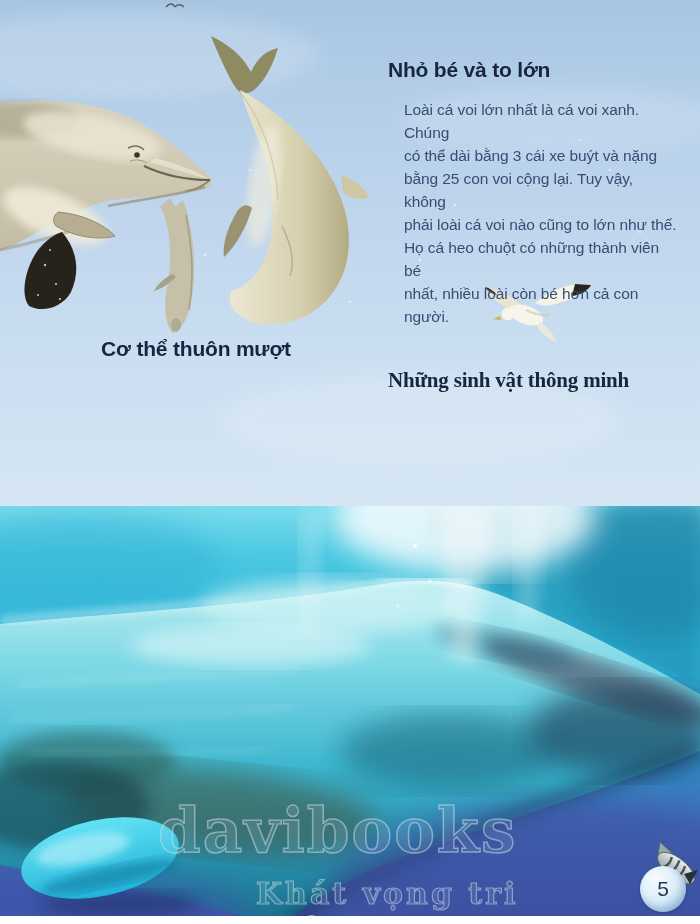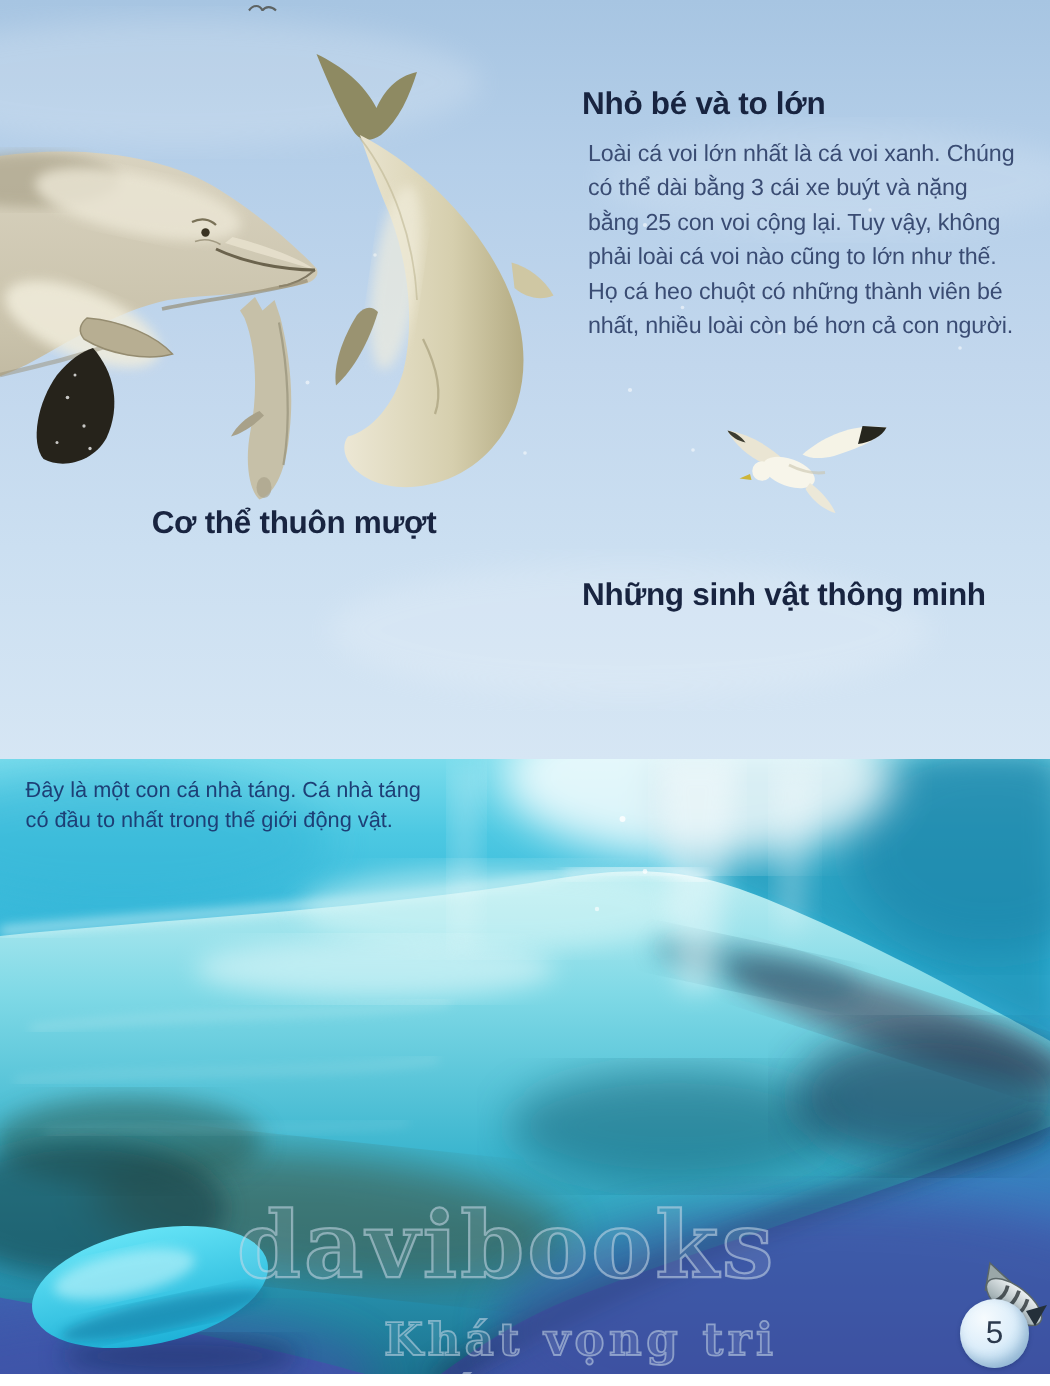--- a/index.html
+++ b/index.html
@@ -12,25 +12,25 @@
   .sky svg{position:absolute;left:0;top:0;}
 
   
   .water{position:absolute;left:0;top:506px;width:700px;height:418px;}
   .water svg{position:absolute;left:0;top:0;}
 
   
   .txt{position:absolute;z-index:4;}
   .txt h2{margin:0 0 9px 0;font-size:21px;line-height:25px;font-weight:bold;
           color:#182440;letter-spacing:-0.2px;}
-  .txt p{margin:4px;font-size:15.5px;line-height:23px;color:#3a4c73;
+  .txt p{margin:16px;font-size:15.5px;line-height:23px;color:#3a4c73;
          white-space:pre-line;letter-spacing:-0.1px;}
   .s1{left:388px;top:57px;width:306px;}
   .s2{left:17px;top:336px;width:358px;text-align:center;}
-  .s3{left:388px;top:384px;width:302px;}
+  .s3{left:388px;top:368px;width:302px;font-family:Liberation Serif, serif;}
 
   .caption{position:absolute;left:17px;top:518px;width:345px;z-index:4;
            font-size:14.5px;line-height:19.5px;color:#1d3f76;white-space:pre-line;}
 
   
   .watermark{position:absolute;z-index:5;pointer-events:none;}
   .wm1{position:absolute;left:158px;top:796px;width:420px;
        font-family:"DejaVu Serif",serif;font-weight:bold;font-size:61px;line-height:70px;
        letter-spacing:2px;color:rgba(225,235,245,0.10);
        -webkit-text-stroke:1.5px rgba(200,216,232,0.55);}
@@ -258,22 +258,20 @@
   </section>
 
   <section class="txt s2">
     <h2>Cơ thể thuôn mượt</h2>
   </section>
 
   <section class="txt s3">
     <h2>Những sinh vật thông minh</h2>
   </section>
 
-  <div class="caption">Đây là một con cá nhà táng. Cá nhà táng
-có đầu to nhất trong thế giới động vật.</div>
 
   <div class="watermark">
     <div class="wm1">davibooks</div>
     <div class="wm2">Khát vọng tri thức</div>
   </div>
 
   <svg class="fish" width="60" height="60" viewBox="0 0 60 60">
     <defs>
       <linearGradient id="fishGrad" x1="0" y1="0" x2="0" y2="1">
         <stop offset="0" stop-color="#eef2f3"></stop>

